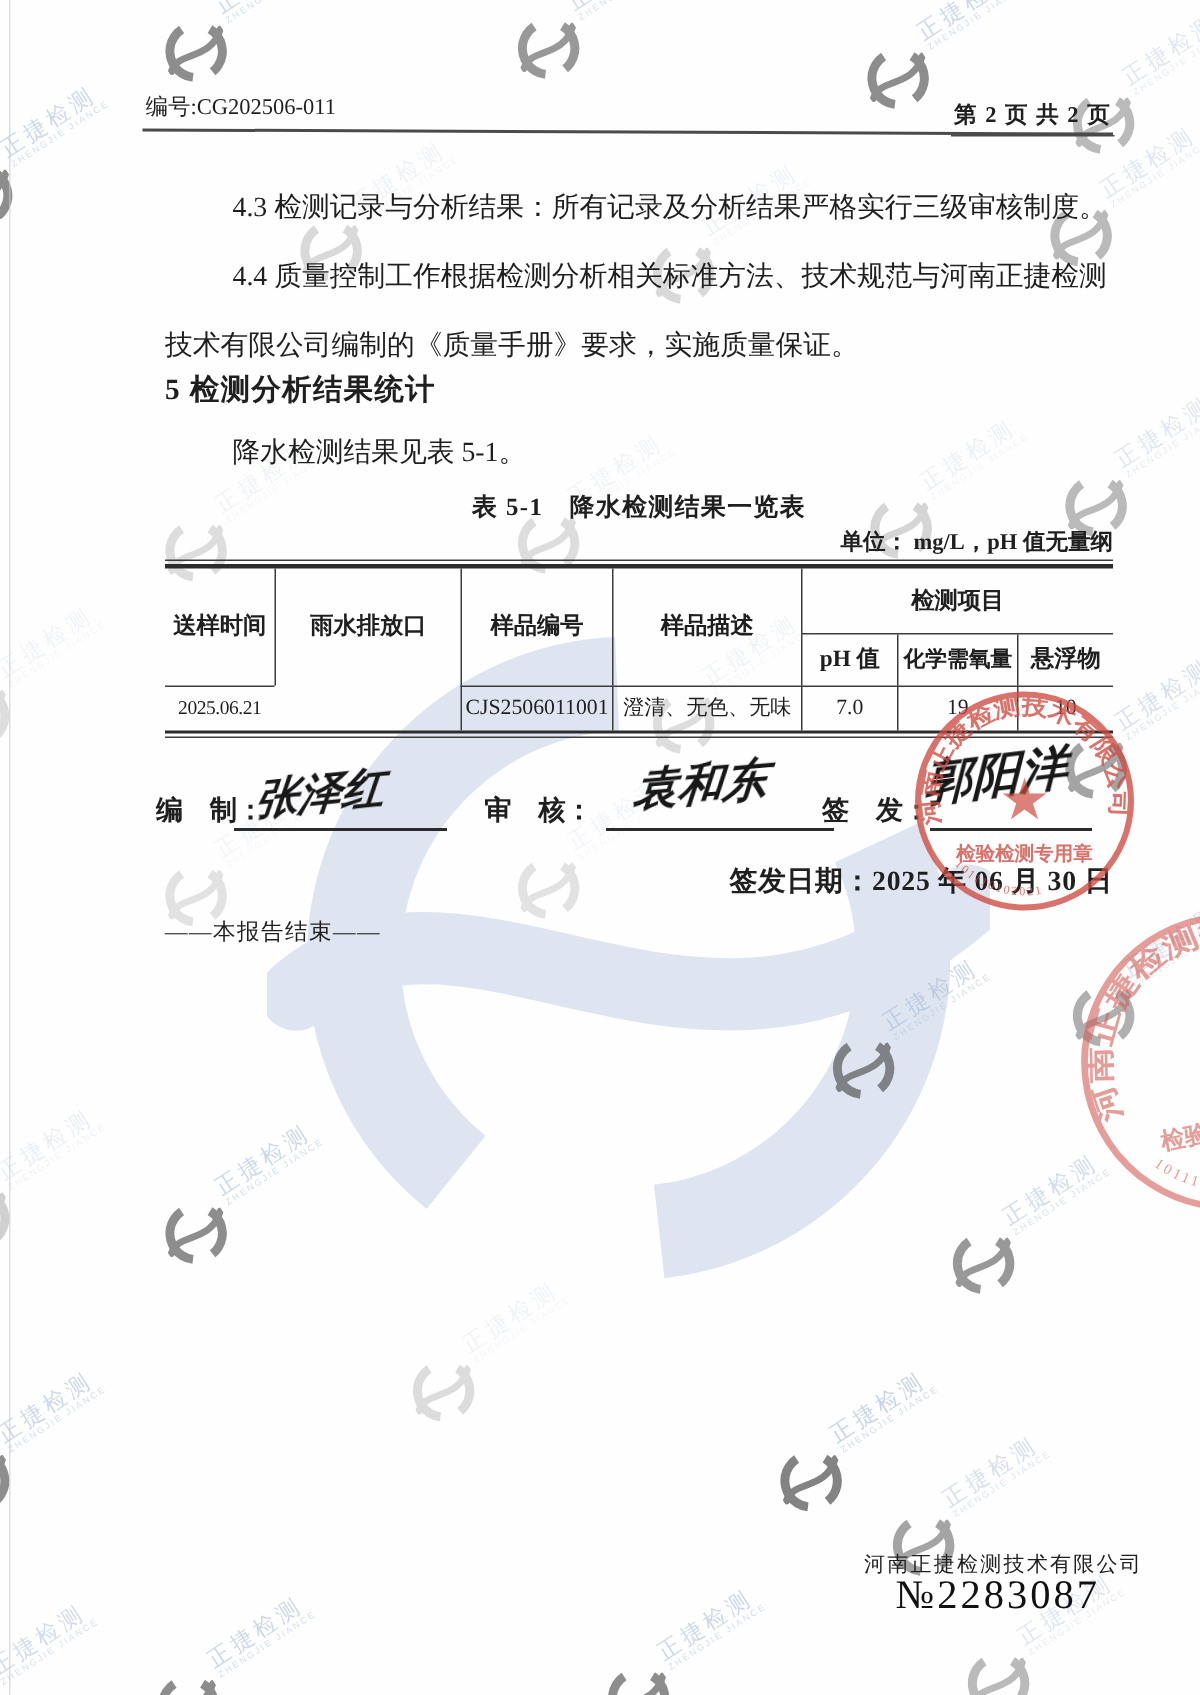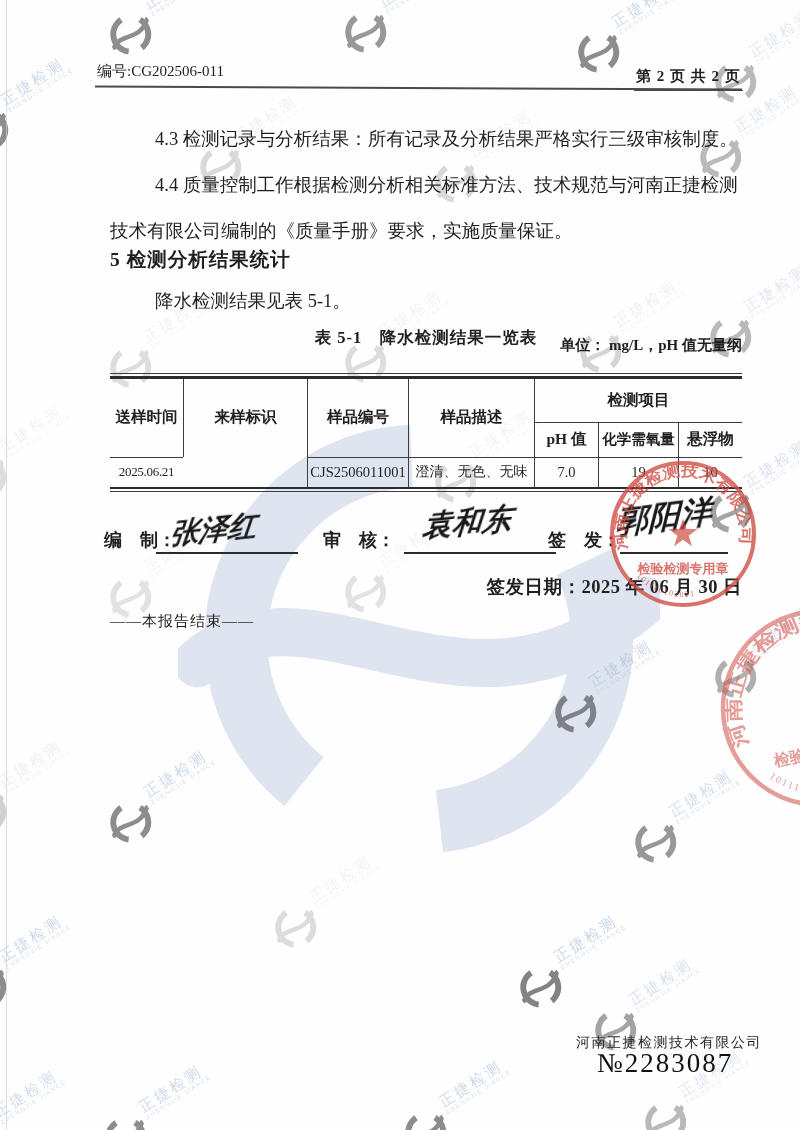--- a/index.html
+++ b/index.html
@@ -22,21 +22,21 @@
   
   .doc-number{left:97px;top:62px;font-size:15px;}
   .head-rule{left:95px;top:87px;width:647px;height:1.5px;background:#4a4a4a;transform:rotate(.25deg);}
   .page-indicator{left:634px;top:67px;font-size:15px;font-weight:bold;border-bottom:1.5px solid #4a4a4a;padding:0 2px 4px 2px;letter-spacing:1px;}
   
   .para{left:110px;top:116px;width:633px;font-size:18.5px;line-height:46px;}
   .para .ind{text-indent:45px;}
   .sec-heading{left:110px;top:246px;font-size:19.5px;font-weight:bold;letter-spacing:1px;}
   .sec-intro{left:155px;top:288px;font-size:18.5px;}
   .tbl-caption{left:110px;top:327px;width:632px;text-align:center;font-size:16.5px;font-weight:bold;letter-spacing:1px;}
-  .unit-note{left:110px;top:336px;width:632px;text-align:right;font-size:15px;font-weight:bold;}
+  .unit-note{left:110px;top:352px;width:632px;text-align:right;font-size:15px;font-weight:bold;}
   
   .tbl{left:110px;top:373px;width:632px;}
   .rule{height:1px;background:#3c3c3c;}
   .rule-k{height:2.5px;background:#2c2c2c;}
   .gap2{height:2px;}
   .grid{display:grid;grid-template-columns:73px 124px 101px 126px 64px 80px 64px;
         grid-template-rows:44px 34px 30px;}
   .c{display:flex;align-items:center;justify-content:center;text-align:left;}
   .h{font-weight:bold;font-size:15.5px;}
   .bl{border-left:1px solid #3c3c3c;}
@@ -381,21 +381,21 @@
 
     <div class="abs tbl-caption">表 5-1　降水检测结果一览表</div>
     <div class="abs unit-note">单位： mg/L，pH 值无量纲</div>
 
     <div class="abs tbl">
       <div class="rule"></div>
       <div class="gap2"></div>
       <div class="rule-k"></div>
       <div class="grid">
         <div class="c h hc1">送样时间</div>
-        <div class="c h hc2 bl">来样标识</div>
+        <div class="c h hc2 bl">雨水排放口</div>
         <div class="c h hc3 bl">样品编号</div>
         <div class="c h hc4 bl">样品描述</div>
         <div class="c h hg bl">检测项目</div>
         <div class="c h hs1 bl">pH 值</div>
         <div class="c h hs2 bl">化学需氧量</div>
         <div class="c h hs3 bl">悬浮物</div>
         <div class="c d d1">2025.06.21</div>
         <div class="c d d3 bl">CJS2506011001</div>
         <div class="c d d4 bl">澄清、无色、无味</div>
         <div class="c d d5 bl">7.0</div>

